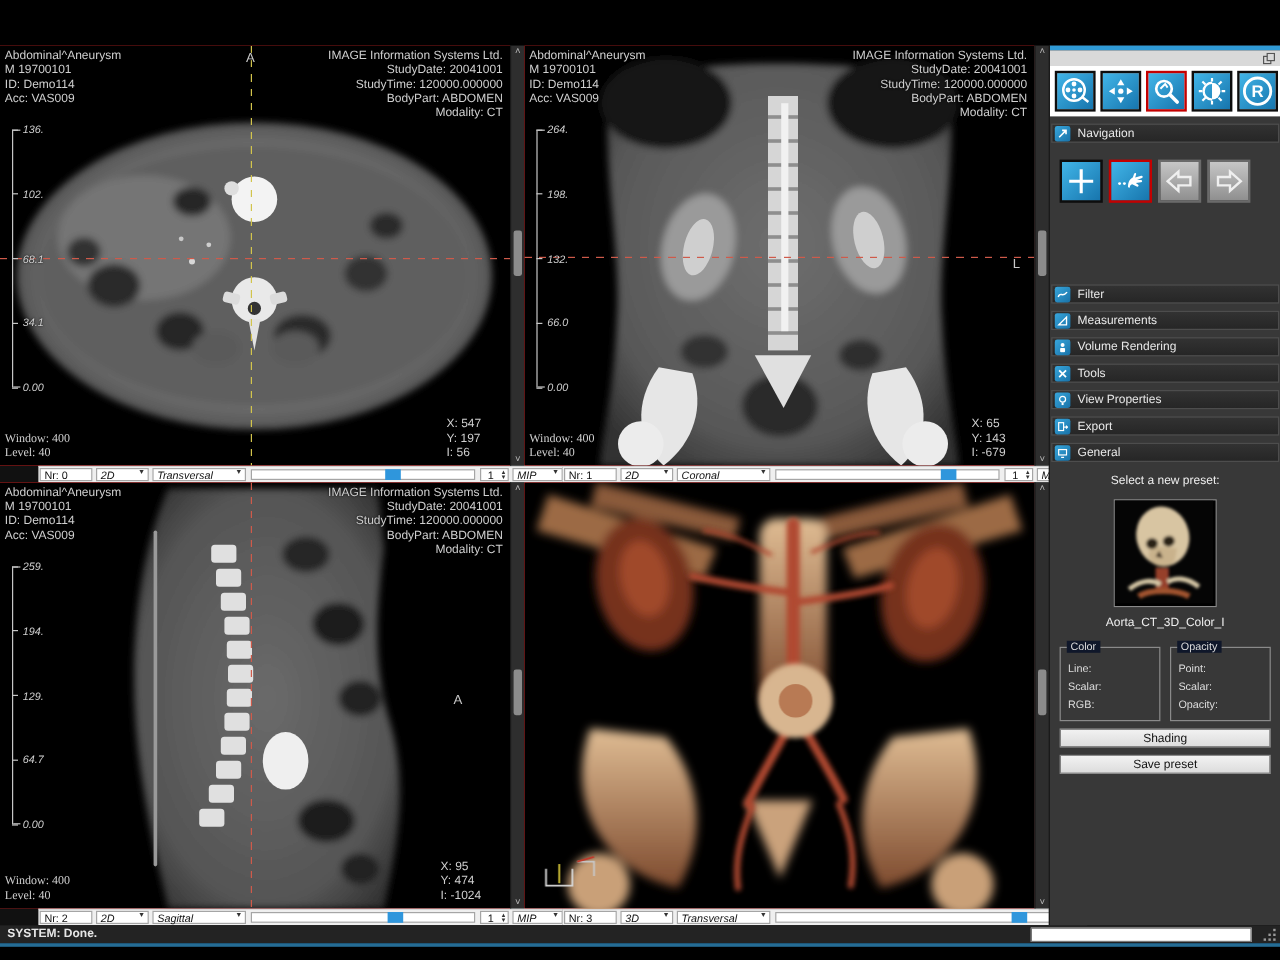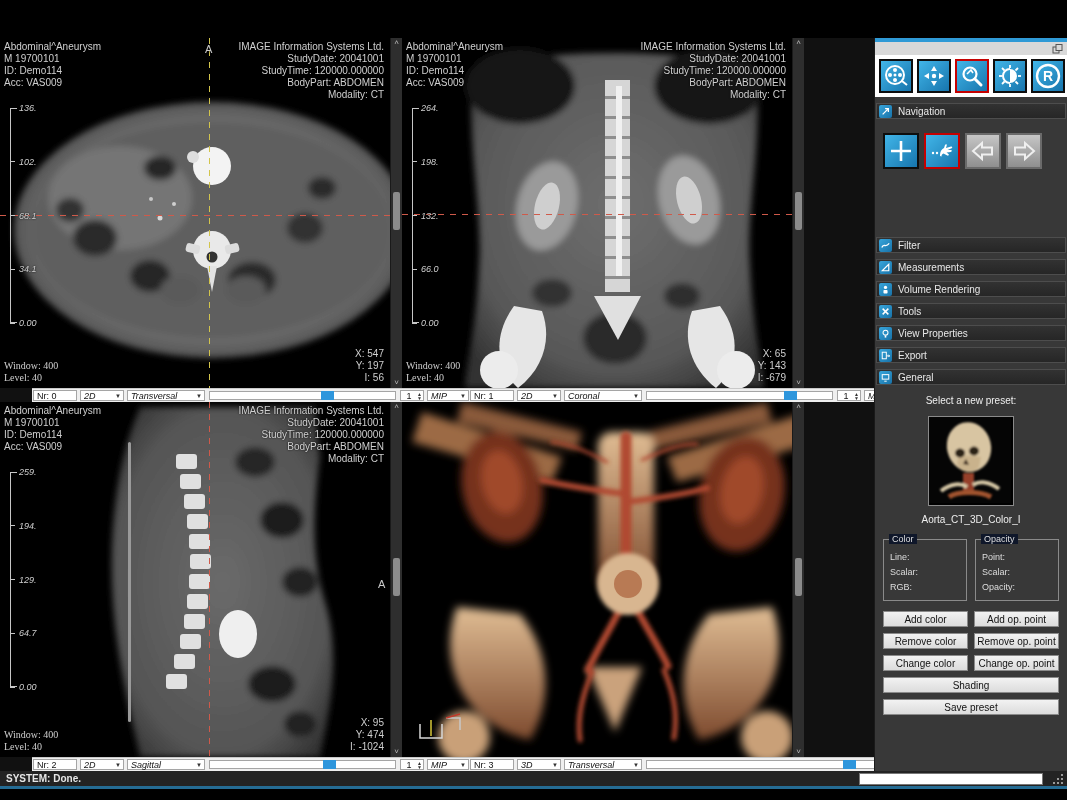--- a/index.html
+++ b/index.html
@@ -12,47 +12,47 @@
   .win-controls{margin-left:auto;display:flex;align-items:center;height:100%;}
   .wc{width:38px;height:100%;display:flex;align-items:center;justify-content:center;color:#444;font-size:12px;}
   .wc .mini{display:block;width:10px;height:1px;background:#444;}
   .wc .maxi{display:block;width:9px;height:9px;border:1px solid #444;}
   
   .main{position:absolute;left:0;top:38px;width:1067px;height:733px;display:flex;}
   .vpgrid{width:874px;flex:none;background:#111;}
   .vprow{display:flex;}
   .r1{height:350px;} .r2{height:355px;}
   .cbarrow{display:flex;height:14px;padding-left:32px;}
-  .vp{position:relative;width:390px;height:100%;background:#b91c1c;overflow:hidden;flex:none;}
+  .vp{position:relative;width:425px;height:100%;background:#b91c1c;overflow:hidden;flex:none;}
   .vp svg.ct{position:absolute;left:0;top:0;}
   
   .vsb{position:relative;width:12px;height:100%;background:#2e2e2e;flex:none;border-left:1px solid #1a1a1a;box-sizing:border-box;}
   .vsb .up,.vsb .dn{position:absolute;left:0;width:100%;text-align:center;color:#b9b9b9;font-size:8px;line-height:10px;}
   .vsb .up{top:0;} .vsb .dn{bottom:0;}
   .vsb .th{position:absolute;left:2px;width:7px;height:38px;top:44%;background:#8b8b8b;border-radius:2px;}
   
   .ol{position:absolute;color:#cfcfcf;font-size:10px;line-height:12px;text-shadow:0 0 2px #000;}
   .tl{left:4px;top:3px;} .tr{right:6px;top:3px;text-align:right;}
-  .bl{left:4px;bottom:4px;font-family:Liberation Serif, serif;} .br{right:6px;bottom:4px;text-align:right;}
+  .bl{left:4px;bottom:4px;font-family:Liberation Serif, serif;} .br{right:24px;bottom:4px;text-align:left;}
   .marker{position:absolute;color:#c9c9c9;font-size:11px;text-shadow:0 0 2px #000;}
   .vline{position:absolute;top:0;bottom:0;width:1px;background:repeating-linear-gradient(to bottom,#d2c44c 0 6px,transparent 6px 12px);}
   .hline{position:absolute;left:0;right:0;height:1px;background:repeating-linear-gradient(to right,#cf5a4a 0 6px,transparent 6px 12px);}
   .rvline{position:absolute;top:0;bottom:0;width:1px;background:repeating-linear-gradient(to bottom,#cf5a4a 0 6px,transparent 6px 12px);}
   
   .ruler{position:absolute;left:10px;top:70px;height:215px;width:44px;}
   .rline{position:absolute;left:0;top:0;bottom:0;width:6px;border-left:1px solid #c6c6c6;}
   .rline:before,.rline:after{content:"";position:absolute;left:0;width:6px;height:1px;background:#c6c6c6;}
   .rline:before{top:0;} .rline:after{bottom:0;}
   .rt{position:absolute;left:0;transform:translateY(-50%);display:flex;align-items:center;height:10px;}
   .rt i{width:5px;height:1px;background:#c6c6c6;}
   .rt em{font-style:italic;font-size:9px;color:#cfcfcf;margin-left:4px;text-shadow:0 0 2px #000;}
   
   .cbar{width:437px;height:14px;background:#efefef;display:flex;align-items:center;font-size:9px;color:#111;box-sizing:border-box;border-top:1px solid #c9c9c9;flex:none;}
   .nr{width:44px;height:11px;background:#fff;border:1px solid #a5a5a5;margin-left:1px;padding-left:3px;line-height:11px;box-sizing:border-box;}
-  .dd{height:11px;background:#fff;border:1px solid #a5a5a5;margin-left:3px;display:flex;align-items:center;box-sizing:border-box;padding:0 2px 0 3px;}
+  .dd{height:11px;background:#fff;border:1px solid #a5a5a5;margin-left:3px;display:flex;box-sizing:border-box;padding:0 2px 0 3px;}
   .dd b{margin-left:auto;font-size:6px;color:#333;font-weight:normal;padding-left:3px;}
   .w2d{width:44px;} .wpl{width:78px;} .wmip{width:42px;}
   .slider{position:relative;flex:1;height:9px;background:#fff;border:1px solid #a5a5a5;margin-left:4px;box-sizing:border-box;}
   .slider .thumb{position:absolute;top:-1px;width:13px;height:9px;background:#2f96dc;}
   .spin{width:24px;height:11px;background:#fff;border:1px solid #a5a5a5;margin-left:4px;display:flex;align-items:center;box-sizing:border-box;}
   .spin i{flex:1;text-align:center;font-style:normal;}
   .spin .ud{display:flex;flex-direction:column;font-size:5px;line-height:4px;color:#333;padding-right:1px;}
   
   .statusbar{position:absolute;left:0;top:771px;width:1067px;height:15px;background:#232323;color:#e6e6e6;font-size:10px;font-weight:bold;display:flex;align-items:center;}
   .statusbar .msg{margin-left:6px;}
@@ -733,28 +733,20 @@
             <div class="gfield">RGB:</div>
           </div>
           <div class="gbox">
             <span class="gtitle">Opacity</span>
             <div class="gfield">Point:</div>
             <div class="gfield">Scalar:</div>
             <div class="gfield">Opacity:</div>
           </div>
         </div>
 
-        <div class="btn-grid">
-          <button class="pbtn">Add color</button>
-          <button class="pbtn">Add op. point</button>
-          <button class="pbtn">Remove color</button>
-          <button class="pbtn">Remove op. point</button>
-          <button class="pbtn">Change color</button>
-          <button class="pbtn">Change op. point</button>
-        </div>
         <button class="pbtn wide">Shading</button>
         <button class="pbtn wide">Save preset</button>
       </div>
     </aside>
   </div>
 
   <div class="statusbar">
     <span class="msg">SYSTEM: Done.</span>
     <span class="sb-box"></span>
     <span class="grip">

